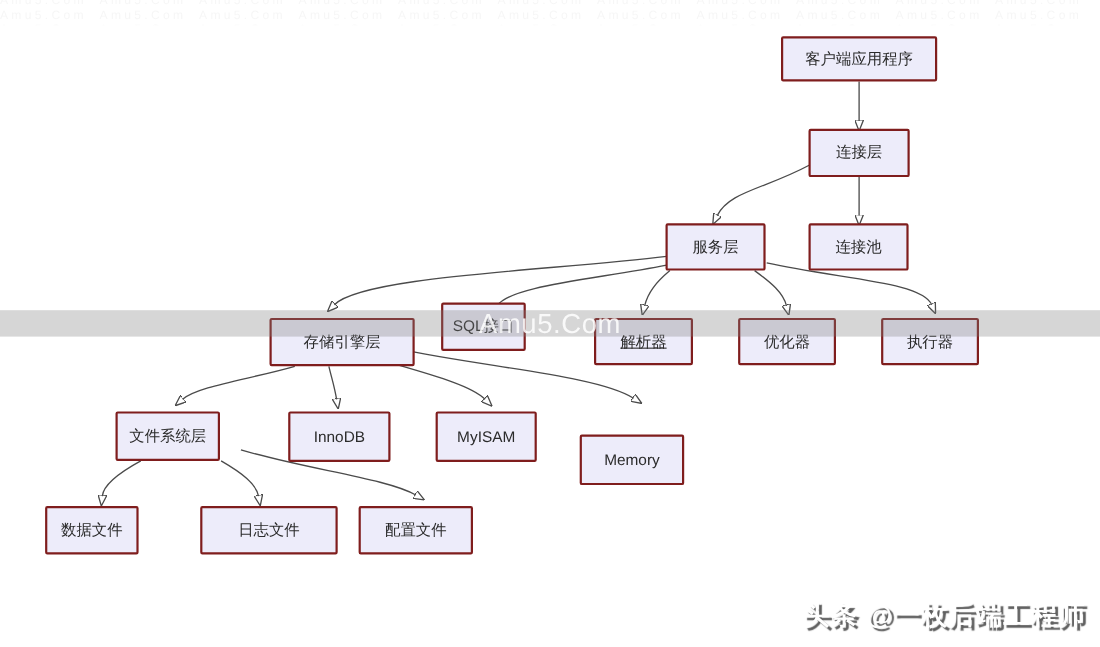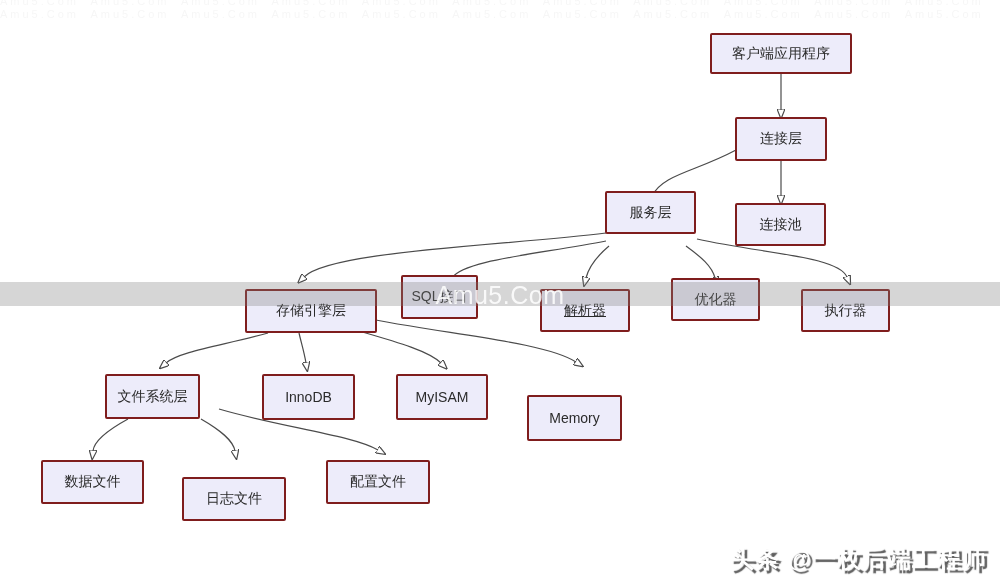--- a/index.html
+++ b/index.html
@@ -64,33 +64,33 @@
     <path d="M299,333 C301,342 304,351 306,363" marker-end="url(#arrowhead)"></path>
     <path d="M359,331 C397,342 429,351 441,363" marker-end="url(#arrowhead)"></path>
     <path d="M361,317 C440,334 543,341 576,362" marker-end="url(#arrowhead)"></path>
     <path d="M128,419 C106,431 94,441 93,451" marker-end="url(#arrowhead)"></path>
     <path d="M201,419 C220,430 233,440 235,451" marker-end="url(#arrowhead)"></path>
     <path d="M219,409 C280,427 352,435 378,450" marker-end="url(#arrowhead)"></path>
   </svg>
 
   <div class="node" style="left:710px;top:33px;width:142px;height:41px;">客户端应用程序</div>
   <div class="node" style="left:735px;top:117px;width:92px;height:44px;">连接层</div>
-  <div class="node" style="left:605px;top:191px;width:91px;height:43px;text-align:center;">服务层</div>
+  <div class="node" style="left:605px;top:203px;width:91px;height:43px;text-align:center;">服务层</div>
   <div class="node" style="left:735px;top:203px;width:91px;height:43px;">连接池</div>
   <div class="node" style="left:245px;top:289px;width:132px;height:44px;">存储引擎层</div>
   <div class="node" style="left:401px;top:275px;width:77px;height:44px;">SQL接口</div>
   <div class="node" style="left:540px;top:289px;width:90px;height:43px;text-decoration:underline;">解析器</div>
-  <div class="node" style="left:671px;top:278px;width:89px;height:43px;">优化器</div>
+  <div class="node" style="left:671px;top:289px;width:89px;height:43px;">优化器</div>
   <div class="node" style="left:801px;top:289px;width:89px;height:43px;">执行器</div>
   <div class="node" style="left:105px;top:374px;width:95px;height:45px;">文件系统层</div>
   <div class="node" style="left:262px;top:374px;width:93px;height:46px;">InnoDB</div>
   <div class="node" style="left:396px;top:374px;width:92px;height:46px;">MyISAM</div>
   <div class="node" style="left:527px;top:374px;width:95px;height:46px;margin-top:21px;">Memory</div>
-  <div class="node" style="left:41px;top:460px;width:103px;height:44px;">数据文件</div>
-  <div class="node" style="left:182px;top:477px;width:104px;height:44px;font-family:Liberation Mono, monospace;">日志文件</div>
+  <div class="node" style="left:41px;top:460px;width:85px;height:44px;">数据文件</div>
+  <div class="node" style="left:182px;top:460px;width:125px;height:44px;font-family:Liberation Mono, monospace;">日志文件</div>
   <div class="node" style="left:326px;top:460px;width:104px;height:44px;">配置文件</div>
 
   <div id="gray-band">
     <span id="band-watermark">Amu5.Com</span>
   </div>
 
   <div id="footer-watermark">头条 @一枚后端工程师</div>
 
 </div>
 

